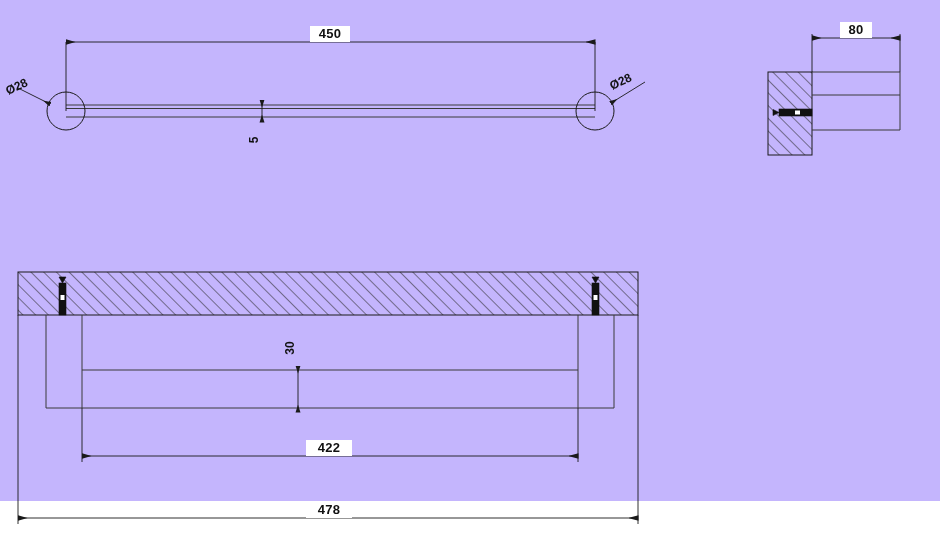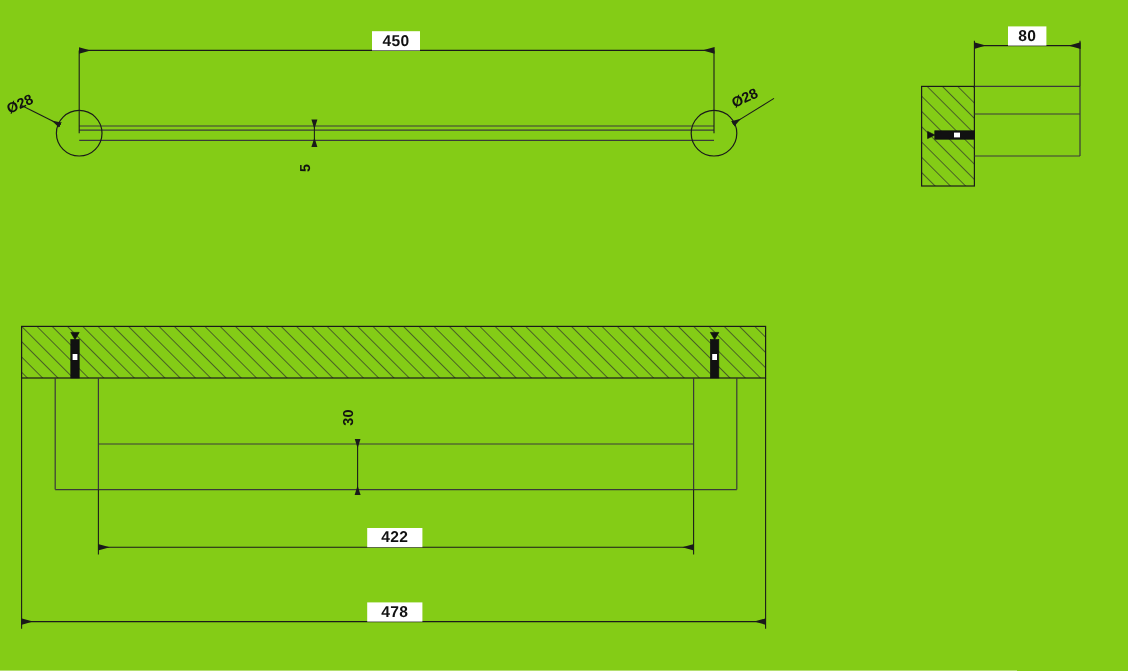--- a/index.html
+++ b/index.html
@@ -9,22 +9,22 @@
   }
   body {
     width: 940px;
     height: 559px;
     font-family: "Liberation Sans", sans-serif;
     overflow: hidden;
   }
   #drawing-root {
     position: relative;
     width: 940px;
-    height: 559px;
-    background: #84cc16;
+    height: 501px;
+    background: #c4b5fd;
   }
   svg.cad {
     display: block;
     width: 940px;
     height: 559px;
   }
   .ln          { stroke: #1a1a1a; stroke-width: 1; fill: none; }
   .ln-dim      { stroke: #1a1a1a; stroke-width: 0.9; fill: none; }
   .ln-ext      { stroke: #1a1a1a; stroke-width: 0.9; fill: none; }
   .ln-obj      { stroke: #3a3a3a; stroke-width: 1; fill: none; }

